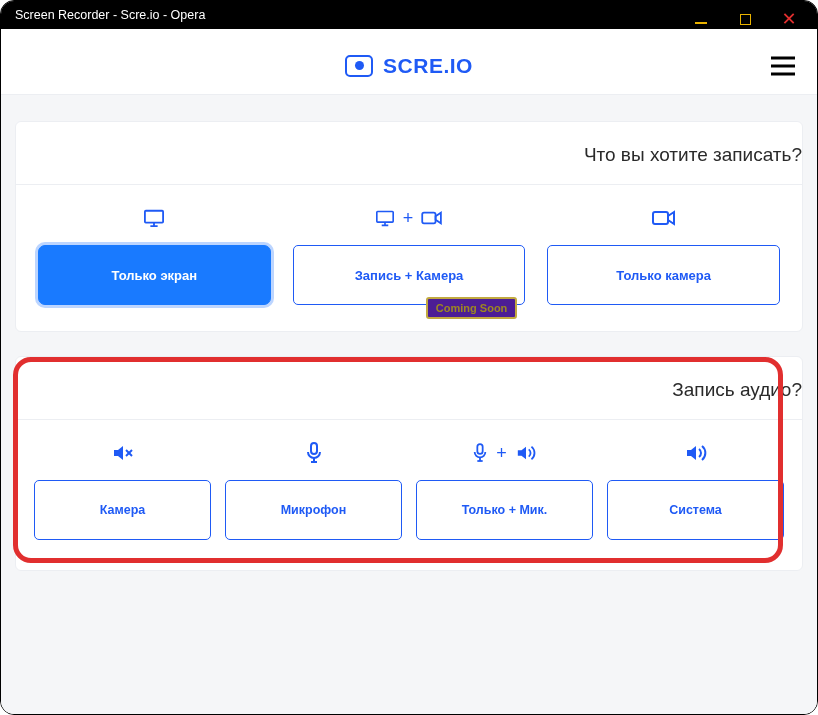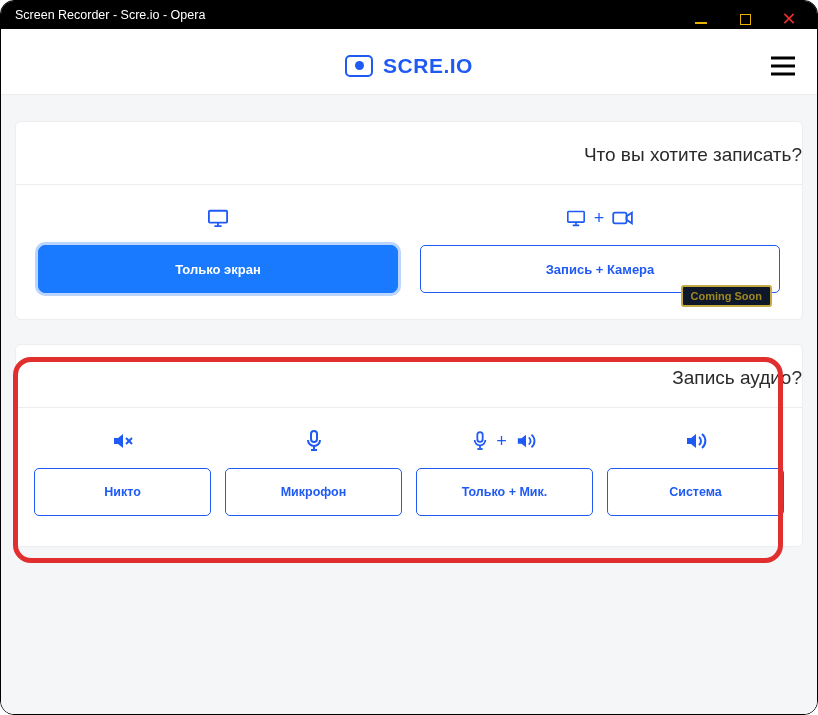--- a/index.html
+++ b/index.html
@@ -43,30 +43,30 @@
     text-align:right; font-size:19px; color:#2a2a2a; font-weight:400;
     padding: 22px 0 18px 0; border-bottom:1px solid #eceef2;
   }
   .options { display:flex; justify-content:space-around; align-items:flex-end; padding: 20px 22px 26px 22px; gap:22px; }
   .options4 { padding: 20px 18px 30px 18px; gap:14px; }
   .opt { flex:1; display:flex; flex-direction:column; align-items:center; gap:14px; position:relative; }
   .icon-row { height: 26px; display:flex; align-items:center; justify-content:center; gap:8px; }
   .ic { color:#1f5af5; display:inline-flex; align-items:center; justify-content:center; }
   .plus { color:#1f5af5; font-size:18px; font-weight:500; }
   .opt-btn {
-    width:100%; height:48px; border:1.5px solid #1f5af5; border-radius:5px;
+    width:100%; height:60px; border:1.5px solid #1f5af5; border-radius:5px;
     background:#fff; color:#1f5af5; font-size:13px; font-weight:700;
     display:flex; align-items:center; justify-content:center;
   }
   .opt-btn.selected {
     background:#197aff; color:#fff; border-color:#197aff;
     box-shadow: 0 0 0 3px #bcd5ff; border-radius:7px;
   }
   .badge {
-    position:absolute; bottom:-14px; right:8px; background:#0f172a;
+    position:absolute; bottom:-14px; right:8px; background:#4c1d95;
     border:2px solid #c2a940; color:#9d8820; font-size:11px; font-weight:700;
     padding:3px 8px; border-radius:3px;
   }
   .options4 .opt-btn { font-size:12.5px; }
   .highlight-box {
     position:absolute; border:5px solid #e12f2f; border-radius:18px;
     pointer-events:none;
   }
   svg { display:block; }
 </style>
@@ -141,40 +141,53 @@
                     <path d="M16 7 L22 3 L22 15 L16 11 Z"></path>
                   </svg>
               </span>
             </div>
             <div class="opt-btn">
               <span>Запись + Камера</span>
             </div>
             <div class="badge">Coming Soon</div>
           </div>
 
+          <div class="opt">
+            <div class="icon-row">
+              <span class="ic">
+                <svg width="24" height="18" viewBox="0 0 24 18" fill="none" stroke="#1f5af5" stroke-width="2">
+                    <rect x="1" y="3" width="15" height="12" rx="2"></rect>
+                    <path d="M16 7 L22 3 L22 15 L16 11 Z"></path>
+                  </svg>
+              </span>
+            </div>
+            <div class="opt-btn">
+              <span>Только камера</span>
+            </div>
+          </div>
 
         </div>
       </div>
 
       <div class="card">
         <div class="card-title">Запись аудио?</div>
         <div class="options options4">
 
           <div class="opt">
             <div class="icon-row">
               <span class="ic">
                 <svg width="24" height="22" viewBox="0 0 24 22" fill="none" stroke="#1f5af5" stroke-width="2">
                     <path d="M3 8 L3 14 L7 14 L12 18 L12 4 L7 8 Z" fill="#1f5af5" stroke="none"></path>
                     <line x1="15" y1="8" x2="21" y2="14"></line>
                     <line x1="21" y1="8" x2="15" y2="14"></line>
                   </svg>
               </span>
             </div>
             <div class="opt-btn">
-              <span>Никто</span>
+              <span>Камера</span>
             </div>
           </div>
 
           <div class="opt">
             <div class="icon-row">
               <span class="ic">
                 <svg width="18" height="22" viewBox="0 0 18 22" fill="none" stroke="#1f5af5" stroke-width="2">
                     <rect x="6" y="1" width="6" height="11" rx="3"></rect>
                     <path d="M3 10 a6 6 0 0 0 12 0"></path>
                     <line x1="9" y1="16" x2="9" y2="20"></line>

